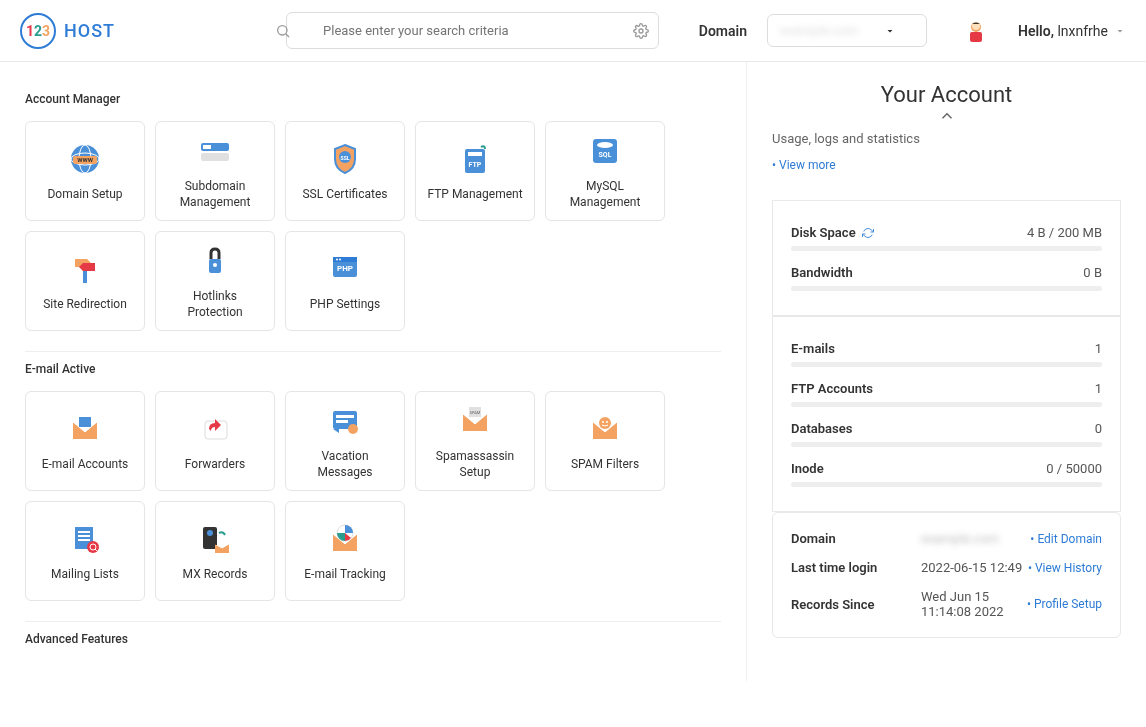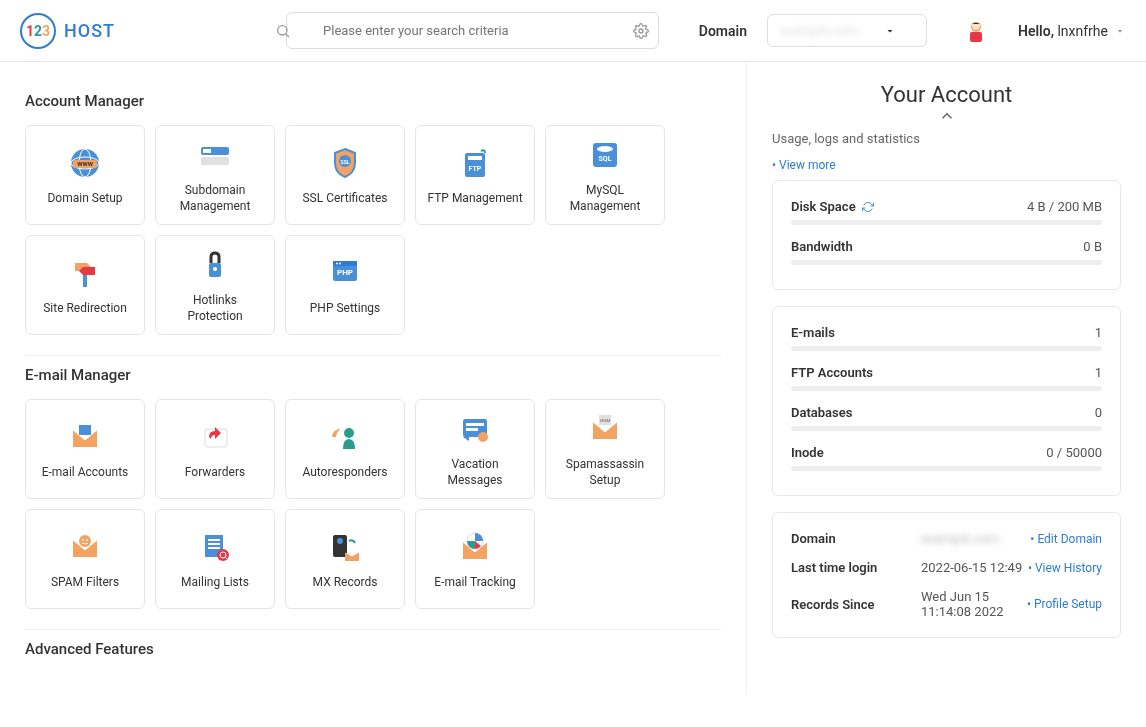--- a/index.html
+++ b/index.html
@@ -20,32 +20,32 @@
 .domain-select .blur { filter: blur(3px); opacity: 0.4; }
 .avatar { width: 28px; height: 28px; margin-left: 15px; }
 .greeting { font-size: 14px; color: #333; margin-left: 8px; display: flex; align-items: center; gap: 6px; text-align: center; }
 .greeting strong { font-weight: 600; }
 .main { display: flex; gap: 0; }
 .left { flex: 1; padding: 20px 25px; }
 .right { width: 400px; padding: 20px 25px; border-left: 1px solid #f0f0f0; }
 .nav-filter-wrap { display: flex; justify-content: center; margin-bottom: 20px; padding-left: 393px; }
 .nav-filter { border: 1px solid #ddd; border-radius: 6px; padding: 10px 36px 10px 12px; font-size: 13px; color: #999; width: 300px; position: relative; }
 .nav-filter-icon { position: absolute; right: 10px; top: 50%; transform: translateY(-50%); color: #4a90d9; }
-.section-title { font-size: 15px; font-weight: 500; color: #333; margin: 10px 0 15px; }
+.section-title { font-size: 12px; font-weight: 500; color: #333; margin: 10px 0 15px; }
 .tile-grid { display: flex; flex-wrap: wrap; gap: 10px; margin-bottom: 20px; }
 .tile { width: 120px; height: 100px; border: 1px solid #e5e5e5; border-radius: 6px; display: flex; flex-direction: column; align-items: center; justify-content: center; gap: 8px; cursor: pointer; padding: 8px; }
 .tile-icon { width: 40px; height: 40px; display: flex; align-items: center; justify-content: center; }
 .tile-label { font-size: 12px; color: #333; text-align: center; line-height: 1.3; }
 .divider { border: none; border-top: 1px solid #eee; margin: 10px 0; }
 .account-header { display: flex; justify-content: space-between; align-items: center; margin-bottom: 6px; flex-direction: column; }
 .account-title { font-size: 22px; color: #333; font-weight: 400; }
 .chevron-up { cursor: pointer; color: #666; }
 .account-sub { font-size: 13px; color: #666; margin-bottom: 12px; }
-.view-more { font-size: 12px; color: #2e7cd6; cursor: pointer; margin-bottom: 8px; display: block; }
-.stat-box { border: 1px solid #e8e8e8; border-radius: 6px; padding: 18px 18px 10px; margin-bottom: 16px; }
+.view-more { font-size: 12px; color: #2e7cd6; cursor: pointer; margin-bottom: 28px; display: block; }
+.stat-box { border: 1px solid #e8e8e8; border-radius: 0; padding: 24px 18px 10px; margin-bottom: 0; }
 .stat-row { margin-bottom: 14px; }
 .stat-head { display: flex; justify-content: space-between; align-items: center; font-size: 13px; margin-bottom: 6px; }
 .stat-label { font-weight: 600; color: #333; display: flex; align-items: center; gap: 6px; }
 .stat-value { color: #555; font-size: 13px; }
 .stat-bar { height: 5px; background: #eee; border-radius: 3px; }
 .info-box { border: 1px solid #e8e8e8; border-radius: 6px; padding: 18px; }
 .info-row { display: flex; align-items: center; margin-bottom: 14px; font-size: 13px; }
 .info-row:last-child { margin-bottom: 0; }
 .info-label { width: 130px; font-weight: 600; color: #333; }
 .info-value { flex: 1; color: #555; }
@@ -190,51 +190,40 @@
               <circle cx="12" cy="10.5" r="1" fill="#fff"></circle>
               <circle cx="15" cy="10.5" r="1" fill="#fff"></circle>
               <text x="20" y="22" font-size="8" fill="#fff" text-anchor="middle" font-weight="bold">PHP</text>
             </svg>
           </div>
           <div class="tile-label">PHP Settings</div>
         </div>
       </div>
     <hr class="divider">
 
-    <div class="section-title">E-mail Manager</div>
+    <div class="section-title">E-mail Active</div>
     <div class="tile-grid" id="grid-em">
         <div class="tile">
           <div class="tile-icon">
             <svg width="40" height="40" viewBox="0 0 40 40">
               <path d="M8 14 L32 14 L32 30 L8 30 Z" fill="#f4a261"></path>
               <path d="M8 14 L20 24 L32 14" fill="#fff" stroke="#f4a261"></path>
               <rect x="14" y="8" width="12" height="10" fill="#4a90d9"></rect>
             </svg>
           </div>
           <div class="tile-label">E-mail Accounts</div>
         </div>
         <div class="tile">
           <div class="tile-icon">
             <svg width="40" height="40" viewBox="0 0 40 40">
               <rect x="10" y="12" width="22" height="18" rx="3" fill="#fff" stroke="#ddd"></rect>
               <path d="M14 20 Q14 14 20 14 L20 10 L26 16 L20 22 L20 18 Q16 18 16 22" fill="#e63946"></path>
             </svg>
           </div>
           <div class="tile-label">Forwarders</div>
-        </div>
-        <div class="tile">
-          <div class="tile-icon">
-            <svg width="40" height="40" viewBox="0 0 40 40">
-              <circle cx="24" cy="16" r="5" fill="#2a9d8f"></circle>
-              <path d="M18 32 Q18 22 24 22 Q30 22 30 32 Z" fill="#2a9d8f"></path>
-              <path d="M14 12 Q10 16 10 20" fill="none" stroke="#f4a261" stroke-width="2"></path>
-              <path d="M11 14 Q8 17 8 20" fill="none" stroke="#f4a261" stroke-width="2"></path>
-            </svg>
-          </div>
-          <div class="tile-label">Autoresponders</div>
         </div>
         <div class="tile">
           <div class="tile-icon">
             <svg width="40" height="40" viewBox="0 0 40 40">
               <rect x="8" y="10" width="24" height="18" rx="2" fill="#4a90d9"></rect>
               <rect x="11" y="14" width="18" height="3" fill="#fff"></rect>
               <rect x="11" y="19" width="12" height="3" fill="#fff"></rect>
               <path d="M8 28 L14 32 L14 28 Z" fill="#4a90d9"></path>
               <circle cx="28" cy="28" r="5" fill="#f4a261"></circle>
             </svg>

